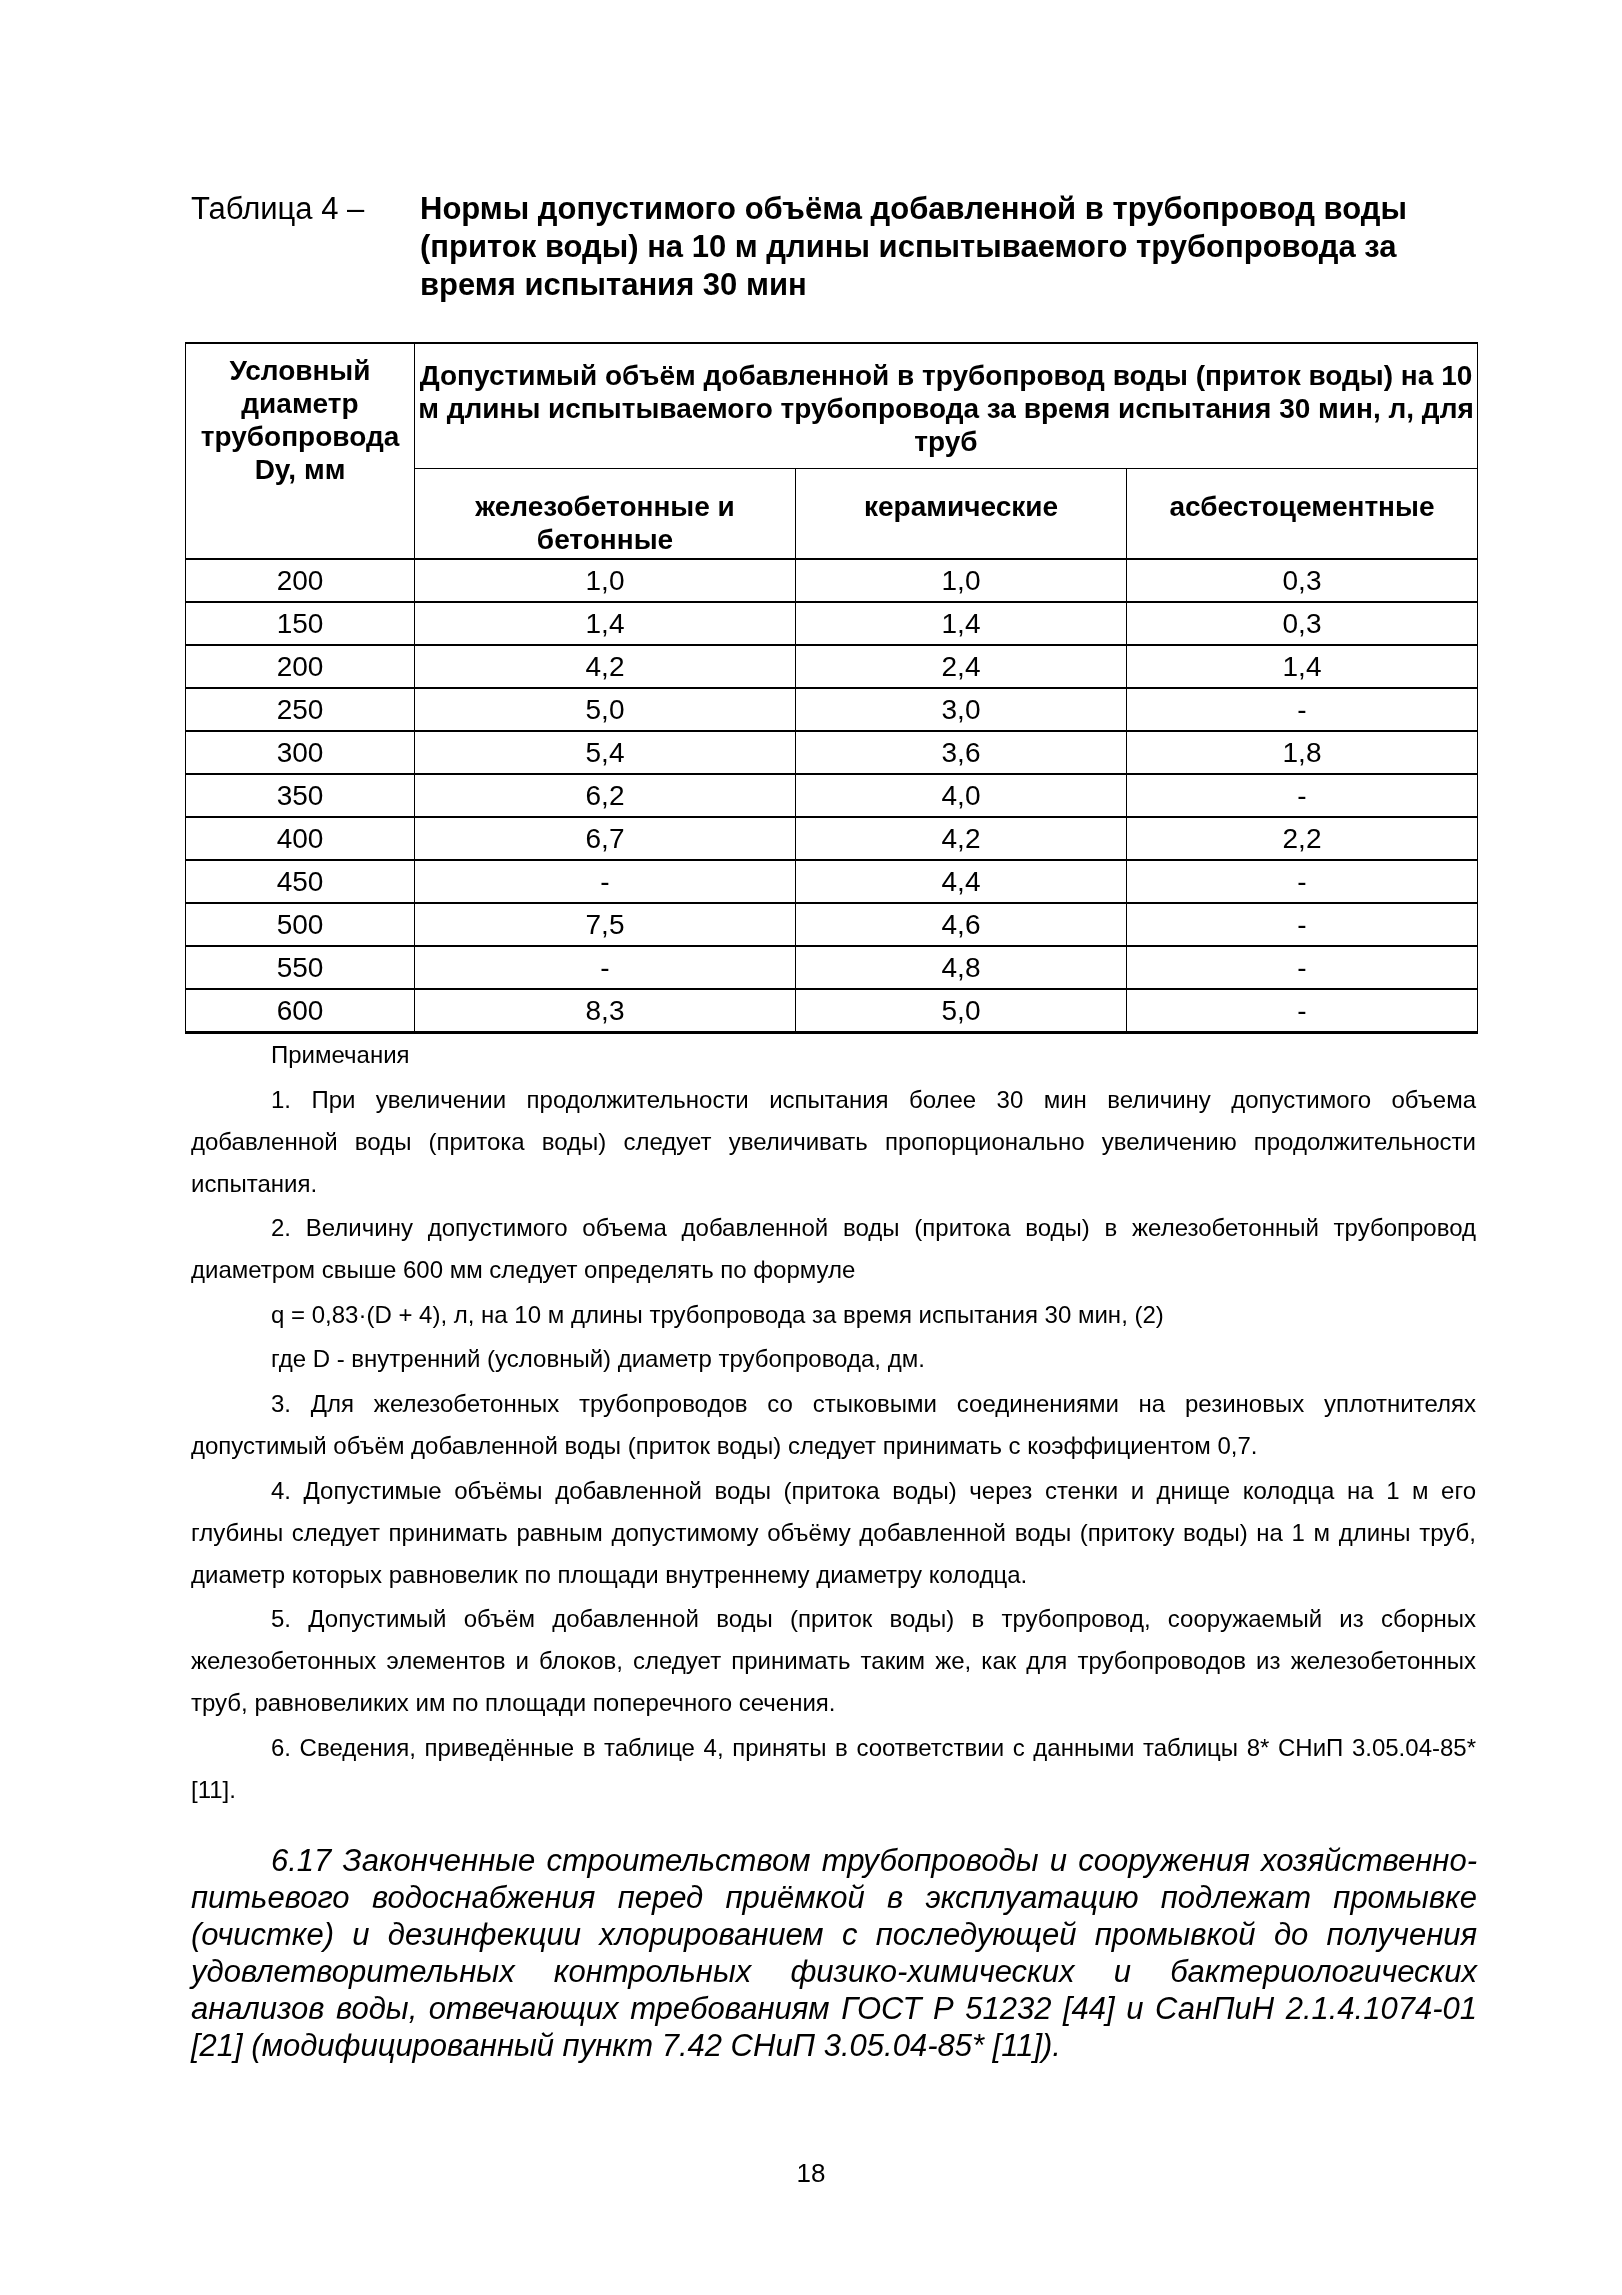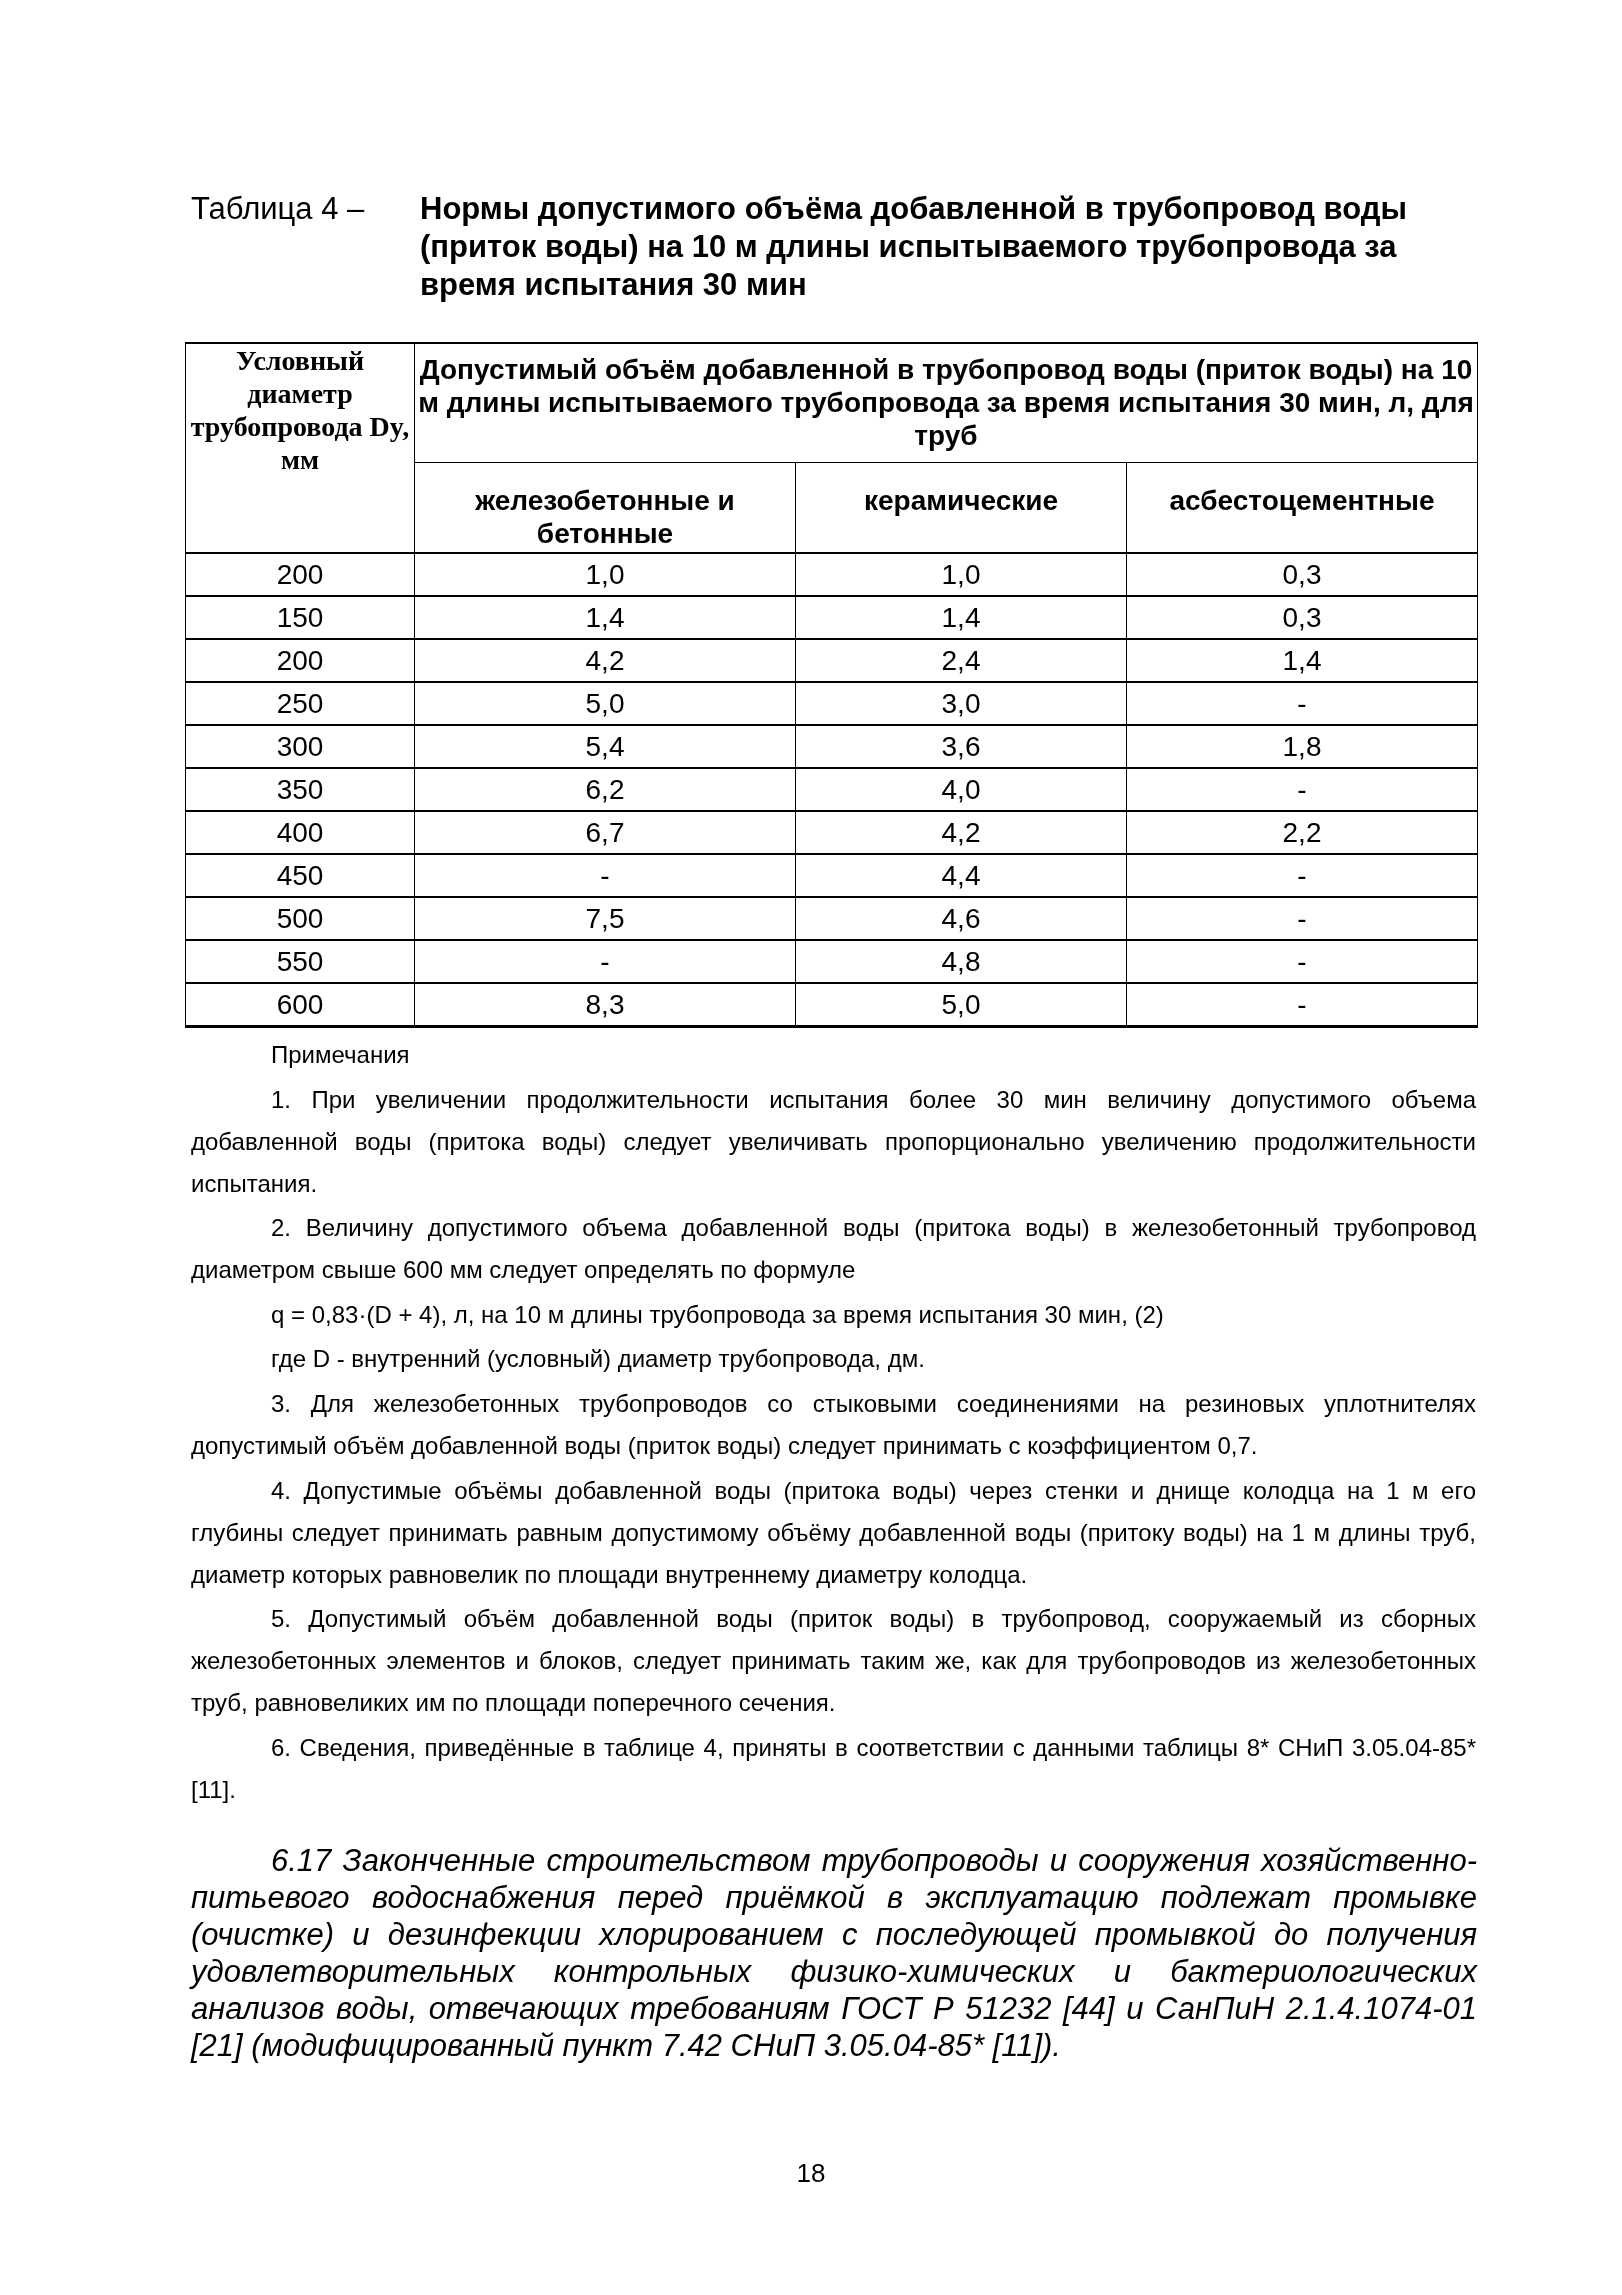--- a/index.html
+++ b/index.html
@@ -9,22 +9,22 @@
 
   .caption { position: absolute; left: 191px; top: 190px; width: 1288px; font-size: 31px; line-height: 38px; }
   .caption .cap-label { position: absolute; left: 0; top: 0; white-space: nowrap; }
   .caption .cap-title { position: absolute; left: 229px; top: 0; width: 1059px; font-weight: bold; }
 
   table.tbl { position: absolute; left: 185px; top: 342px; width: 1292px; border-collapse: collapse;
               font-size: 28px; table-layout: fixed; }
   table.tbl td, table.tbl th { border: 1.3px solid #000; text-align: center; padding: 0; }
   table.tbl th { font-weight: bold; line-height: 33px; vertical-align: top; }
   table.tbl th.sub { font-weight: bold; line-height: 33px; vertical-align: top; padding-top: 21px; height: 68px; border-radius: 11px; }
-  table.tbl th.main { height: 109px; padding-top: 9px; margin-left: 12px; }
-  table.tbl th.dy { padding-top: 0; font-family: Liberation Serif, serif; }
+  table.tbl th.main { height: 109px; padding-top: 15px; margin-left: 12px; }
+  table.tbl th.dy { padding-top: 10px; }
   table.tbl td { height: 41px; line-height: 41px; }
   table.tbl tr.body-row td { border-top: 2.6px solid #000; }
   table.tbl tr.last-row td { border-bottom: 3.3px solid #000; }
   table.tbl th.main, table.tbl th.dy { border-top: 2px solid #000; }
 
   .notes { position: absolute; left: 191px; top: 1034px; width: 1285px; font-size: 24px; line-height: 42px; }
   .notes p { margin: 0 0 2.6px 0; text-align: justify; text-indent: 80px; }
   .notes p.head { text-indent: 80px; }
   .notes p.plain { text-indent: 80px; }
 

